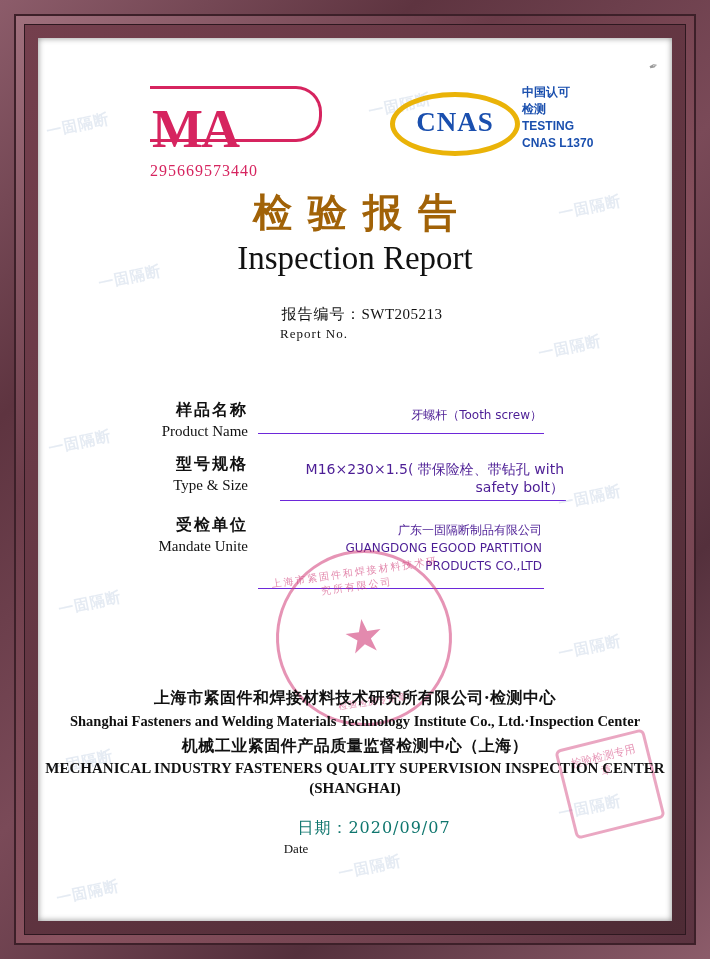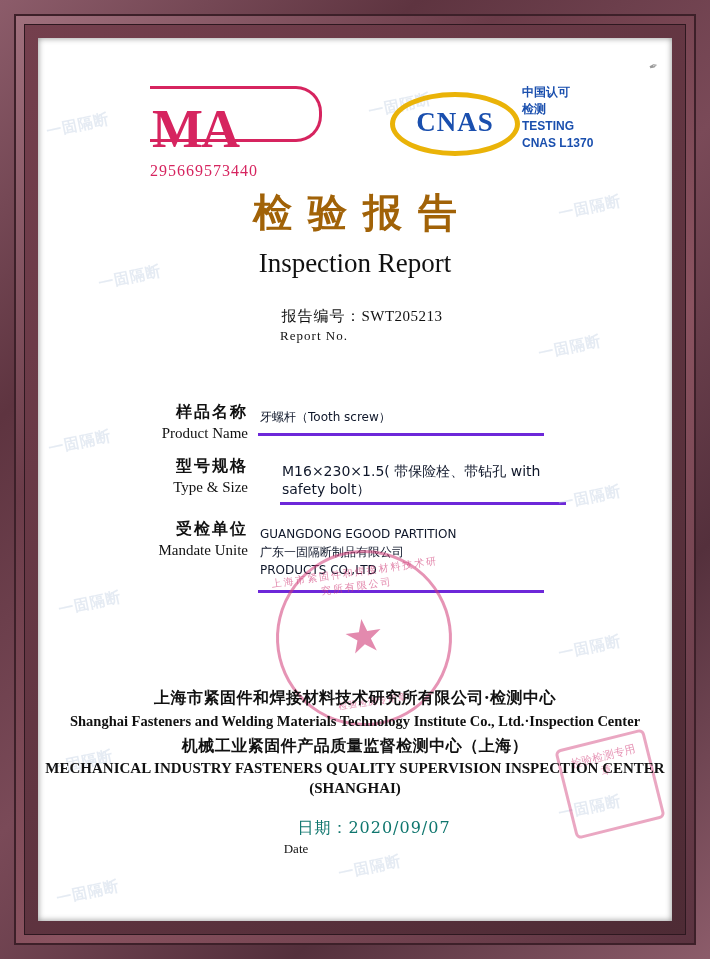--- a/index.html
+++ b/index.html
@@ -144,23 +144,22 @@
     font-size: 39px;
     font-weight: bold;
     letter-spacing: 16px;
     color: #a16207;
     margin-top: 18px;
     text-indent: 16px;
   }
   .title-en {
     text-align: center;
     font-family: "Liberation Serif", serif;
-    font-size: 27px;
-    color: #111;
-    margin-top: 8px;
+    font-size: 33px;
+    color: #111;
   }
 
   
   .report-no {
     margin-top: 28px;
     text-align: center;
     padding-left: 14px;
   }
   .report-no .line1 {
     font-family: "DejaVu Serif", serif;
@@ -208,26 +207,26 @@
   .field-label .en {
     display: block;
     font-family: "Liberation Serif", serif;
     font-size: 15px;
     color: #111;
     margin-top: 2px;
   }
   .field-value {
     flex: 1;
     max-width: 286px;
-    border-bottom: 3px solid #6d28d9;
+    border-bottom: 1px solid #6d28d9;
     min-height: 34px;
-    text-align: left;
+    text-align: right;
     font-family: "DejaVu Sans", sans-serif;
     font-size: 12px;
-    color: #0f172a;
+    color: #4c1d95;
     padding: 6px 2px 4px 2px;
     box-sizing: border-box;
     line-height: 18px;
   }
   .field-value.two-line { min-height: 52px; }
   .field-value.dash {
     font-family: "Liberation Serif", serif;
     font-size: 14px;
   }
   .value-line { display: block; }
@@ -426,22 +425,22 @@
           <span class="value-line">M16×230×1.5( 带保险栓、带钻孔 with safety bolt）</span>
         </div>
       </div>
 
       <div class="field-row">
         <div class="field-label">
           <span class="cn">受检单位</span>
           <span class="en">Mandate Unite</span>
         </div>
         <div class="field-value two-line" style="min-height:74px;">
+          <span class="value-line">广东一固隔断制品有限公司</span>
           <span class="value-line">GUANGDONG EGOOD PARTITION</span>
-          <span class="value-line">广东一固隔断制品有限公司</span>
           <span class="value-line">PRODUCTS CO.,LTD</span>
         </div>
       </div>
 
 
     </div>
 
     <div class="stamp">
       <div class="top-text">上海市紧固件和焊接材料技术研究所有限公司</div>
       <div class="star">★</div>

